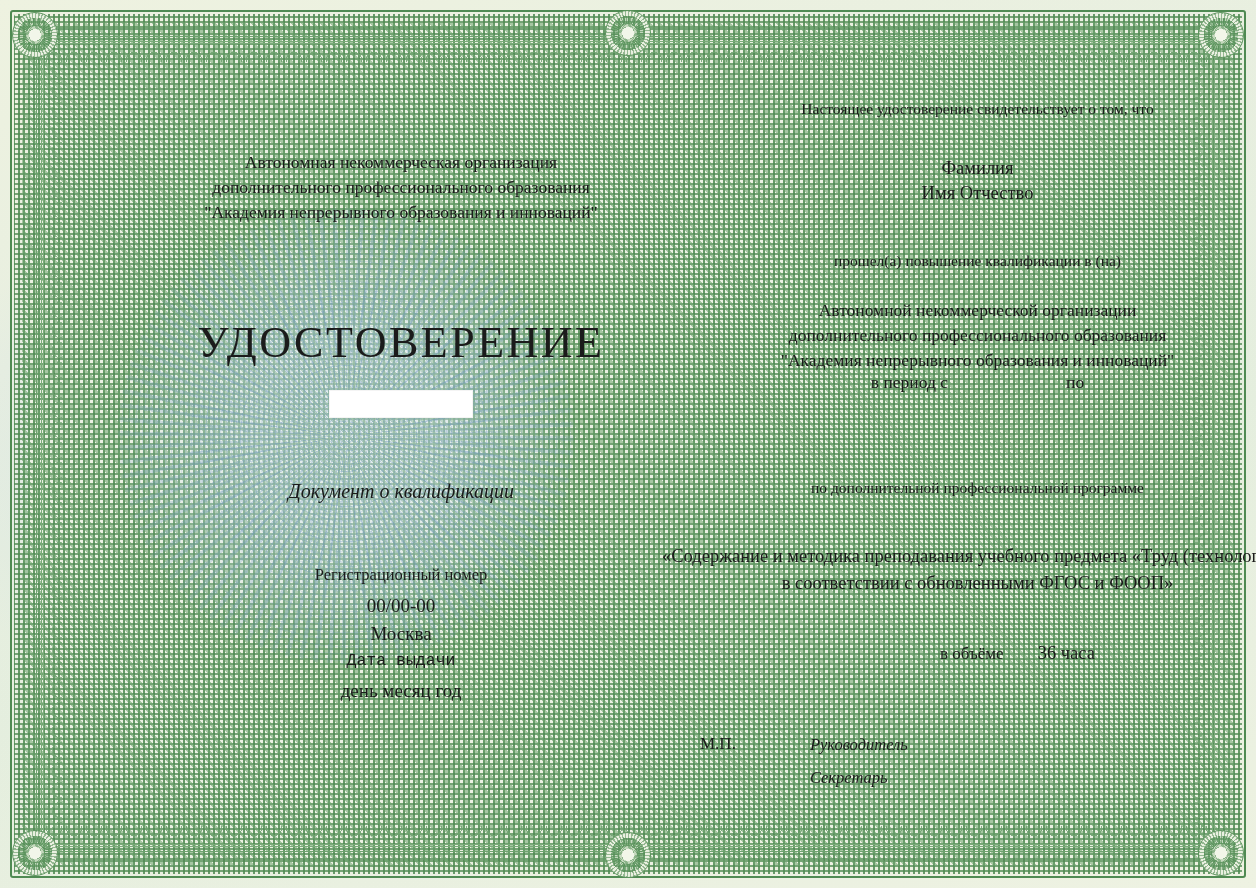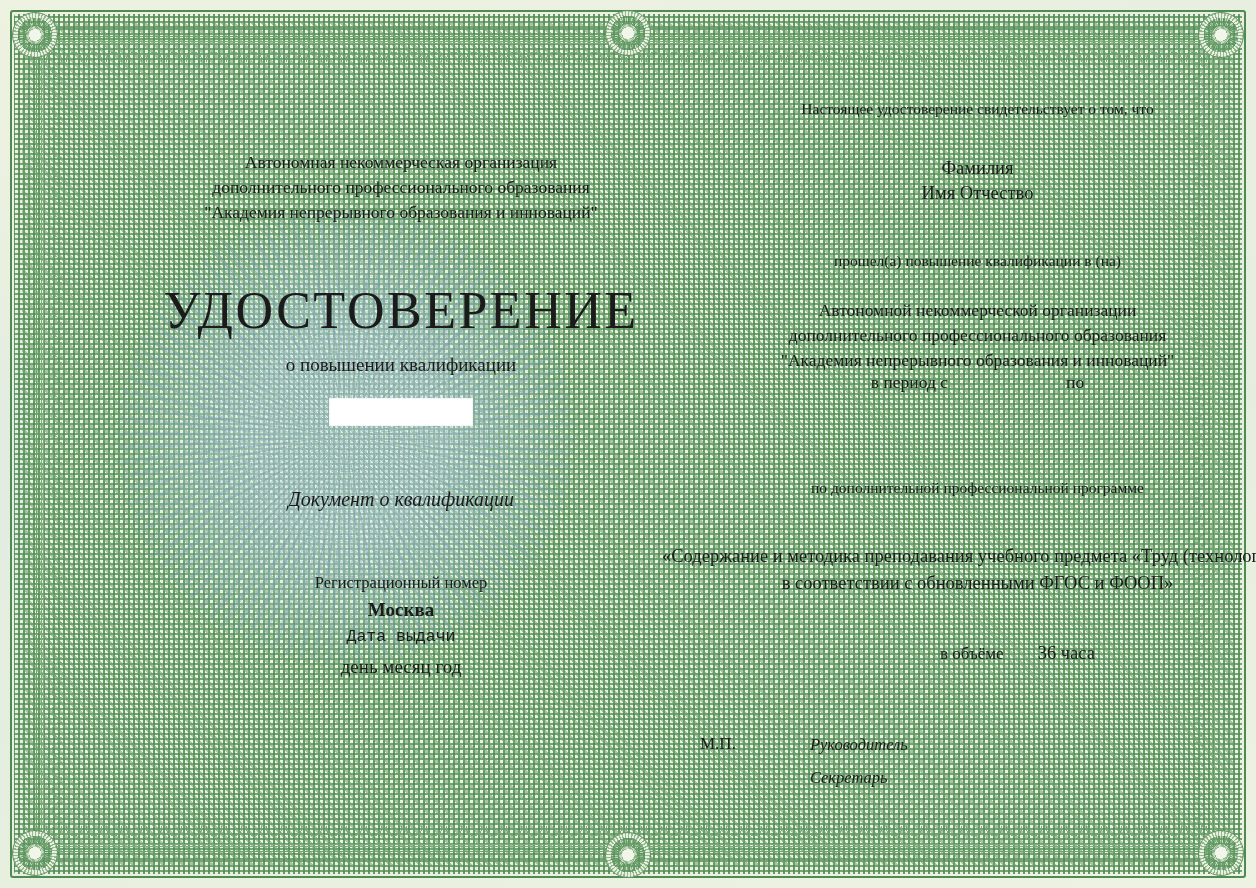--- a/index.html
+++ b/index.html
@@ -160,22 +160,22 @@
     width: 675px;
     text-align: center;
   }
 
   .org-block {
     font-size: 17.5px;
     line-height: 1.42;
     white-space: pre-line;
   }
   .title-main {
-    margin-top: 56px;
-    font-size: 52px;
+    margin-top: 92px;
+    font-size: 44px;
     letter-spacing: 2.5px;
     font-weight: 400;
   }
   .title-sub {
     margin-top: 14px;
     font-size: 19px;
   }
   .blank-field {
     margin: 22px auto 0;
     width: 142px;
@@ -196,21 +196,20 @@
     margin-top: 10px;
     font-size: 19px;
   }
   .city-label {
     margin-top: 14px;
     font-size: 16.5px;
   }
   .city-value {
     margin-top: 6px;
     font-size: 19px;
-    font-weight: bold;
   }
   .city-extra {
     margin-top: 2px;
     font-size: 19px;
   }
   .date-label {
     margin-top: 6px;
     font-size: 16.5px;
     font-family: Liberation Mono, monospace;
   }
@@ -298,24 +297,24 @@
   <div class="rosette bc"></div>
 
   <div class="medallion"></div>
   <div class="medallion2"></div>
 
   <div class="col-left">
     <div class="org-block">Автономная некоммерческая организация
 дополнительного профессионального образования
 "Академия непрерывного образования и инноваций"</div>
     <div class="title-main">УДОСТОВЕРЕНИЕ</div>
-    <div class="title-sub">о повышении квалификации</div>
     <div class="blank-field"></div>
     <div class="doc-kind">Документ о квалификации</div>
     <div class="reg-label">Регистрационный номер</div>
+    <div class="reg-value">00/00-00</div>
     <div class="city-value">Москва</div>
     <div class="date-label">Дата выдачи</div>
     <div class="date-value">день месяц год</div>
   </div>
 
   <div class="col-right">
     <div class="r-intro">Настоящее удостоверение свидетельствует о том,  что</div>
     <div class="r-name">Фамилия
 Имя Отчество</div>
     <div class="r-passed">прошел(а) повышение квалификации в (на)</div>

